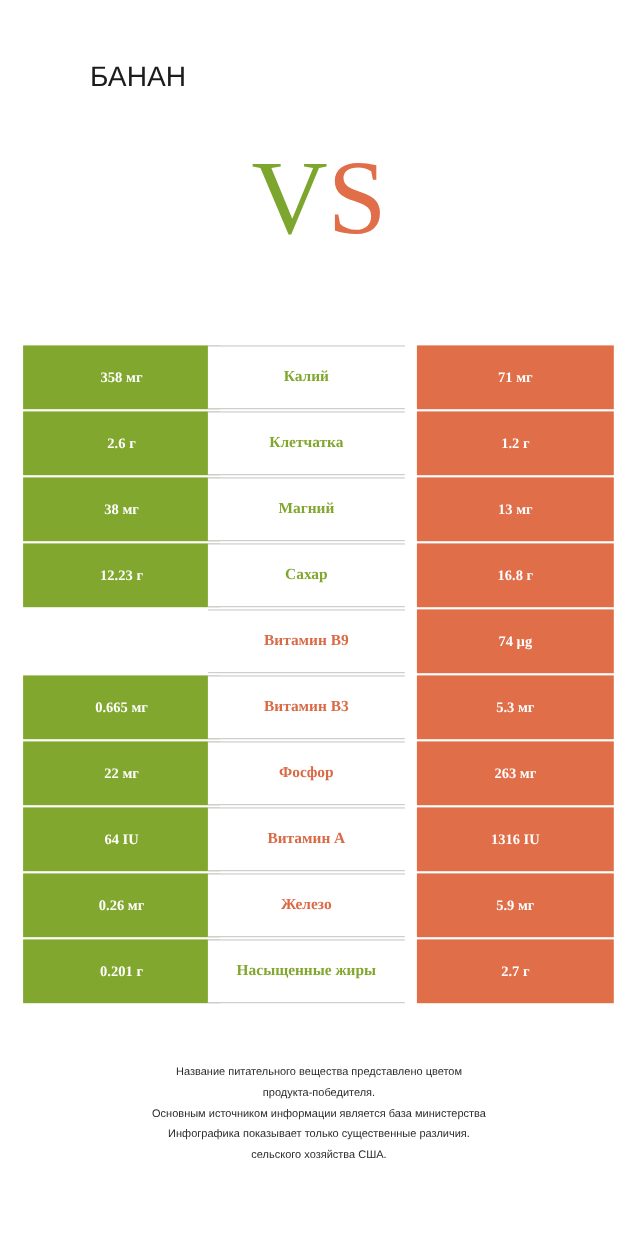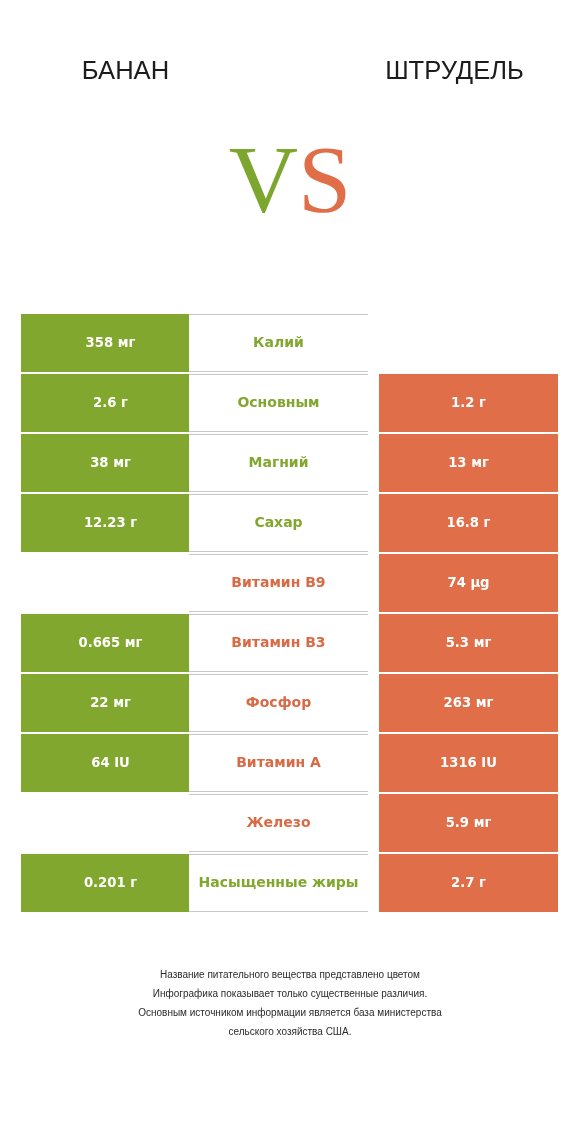--- a/index.html
+++ b/index.html
@@ -10,49 +10,49 @@
   .title{position:absolute;top:21px;font-size:25.6px;color:#1c1c1c;text-align:center;
          font-weight:400;font-family:"Liberation Sans",sans-serif;line-height:1;white-space:nowrap;margin-top:37px;}
   #title-left{left:0;width:251px;}
   #title-right{left:329px;width:251px;}
   .vs{position:absolute;left:0;top:140px;width:580px;text-align:center;
       font-size:96px;line-height:80px;font-weight:400;font-family:Liberation Serif, serif;}
   .vs .v{color:#7DA62F;}
   .vs .s{color:#E06E49;}
   
   .table{position:absolute;left:21px;top:314px;width:537px;}
-  .row{position:relative;height:58px;margin-bottom:2px;}
+  .row{position:relative;height:58px;margin-bottom:2px;font-family:Liberation Serif, serif;}
   .cell{position:absolute;top:0;height:58px;display:flex;align-items:center;justify-content:center;
         text-align:center;line-height:1.12;box-sizing:border-box;}
   .left{left:0;width:179px;background:#82A72F;color:#fff;font-size:13.2px;font-weight:bold;}
   .mid{left:168px;width:179px;background:#fff;font-size:14px;font-weight:bold;
        border-top:1px solid #c9c9c9;border-bottom:1px solid #c9c9c9;}
   .right{left:358px;width:179px;background:#E06E49;color:#fff;font-size:13.2px;font-weight:bold;}
   .mid.green{color:#82A72F;}
   .mid.orange{color:#D96A46;}
   .footer{position:absolute;left:0;top:966px;width:580px;text-align:center;
           font-size:10px;line-height:18.9px;color:#2b2b2b;font-family:"Liberation Sans",sans-serif;}
 </style>
 </head>
 <body>
 
 <div class="page">
   <div class="title" id="title-left">БАНАН</div>
-  <div class="title" id="title-right">ШТРУДЕЛЬ</div>
   <div class="vs">
     <span class="v">V</span><span class="s">S</span>
   </div>
   <div class="table" id="table">
       <div class="row">
         <div class="cell left">358 мг</div>
         <div class="cell mid green">Калий</div>
+        <div class="cell right">71 мг</div>
       </div>
       <div class="row">
         <div class="cell left">2.6 г</div>
-        <div class="cell mid green">Основным</div>
+        <div class="cell mid green">Клетчатка</div>
         <div class="cell right">1.2 г</div>
       </div>
       <div class="row">
         <div class="cell left">38 мг</div>
         <div class="cell mid green">Магний</div>
         <div class="cell right">13 мг</div>
       </div>
       <div class="row">
         <div class="cell left">12.23 г</div>
         <div class="cell mid green">Сахар</div>
@@ -71,28 +71,30 @@
         <div class="cell left">22 мг</div>
         <div class="cell mid orange">Фосфор</div>
         <div class="cell right">263 мг</div>
       </div>
       <div class="row">
         <div class="cell left">64 IU</div>
         <div class="cell mid orange">Витамин A</div>
         <div class="cell right">1316 IU</div>
       </div>
       <div class="row">
+        <div class="cell left">0.26 мг</div>
         <div class="cell mid orange">Железо</div>
         <div class="cell right">5.9 мг</div>
       </div>
       <div class="row">
         <div class="cell left">0.201 г</div>
         <div class="cell mid green">Насыщенные жиры</div>
         <div class="cell right">2.7 г</div>
       </div>
     </div>
   <div class="footer" id="footer">
       <div>Название питательного вещества представлено цветом</div>
+      <div>продукта-победителя.</div>
+      <div>Основным источником информации является база министерства</div>
       <div>Инфографика показывает только существенные различия.</div>
-      <div>Основным источником информации является база министерства</div>
       <div>сельского хозяйства США.</div>
     </div>
 </div>
 
 </body></html>

